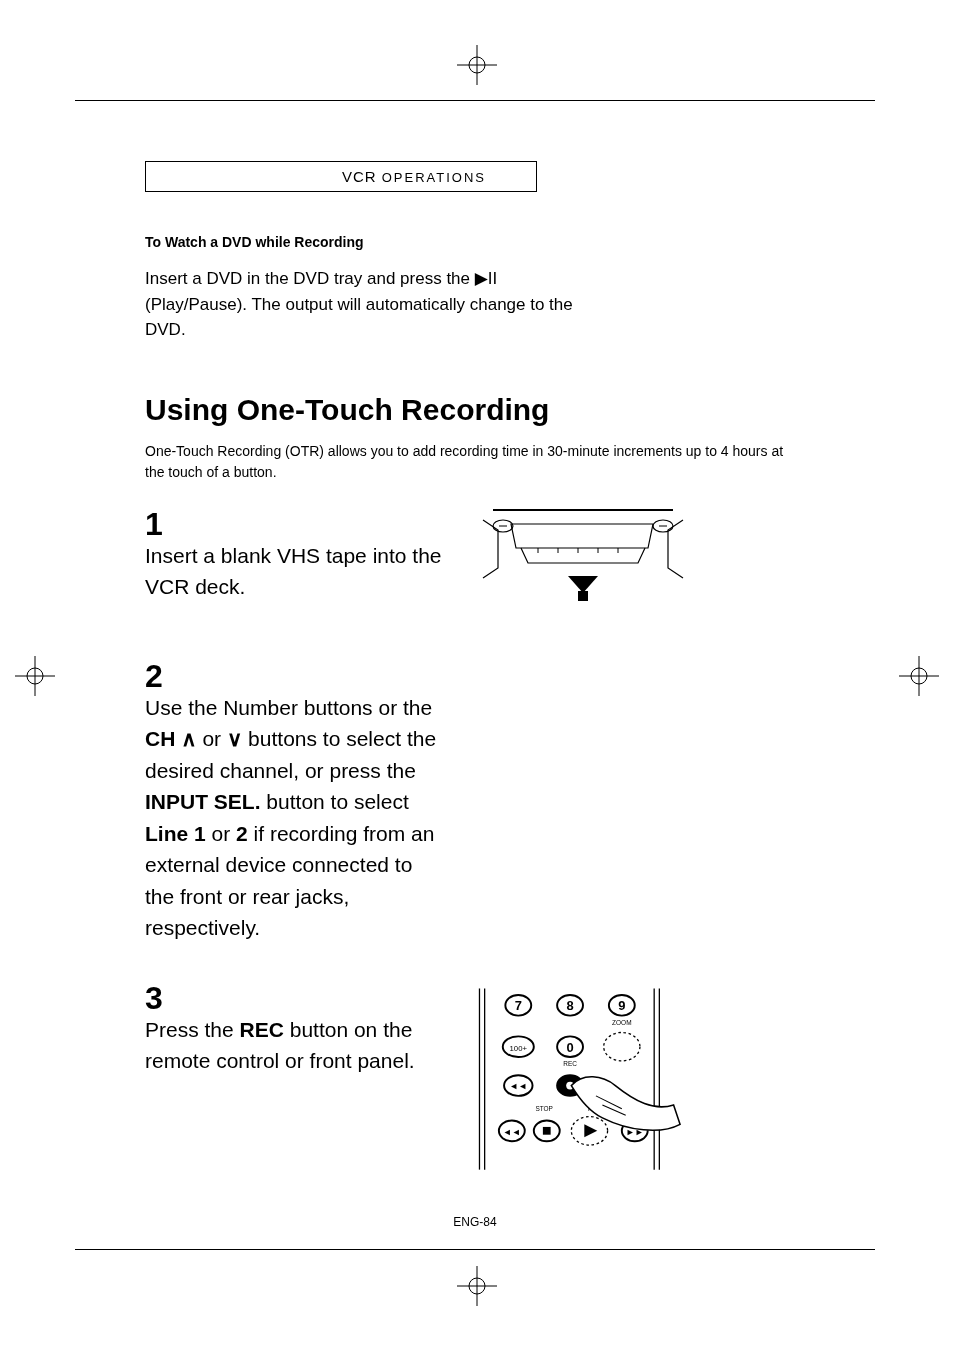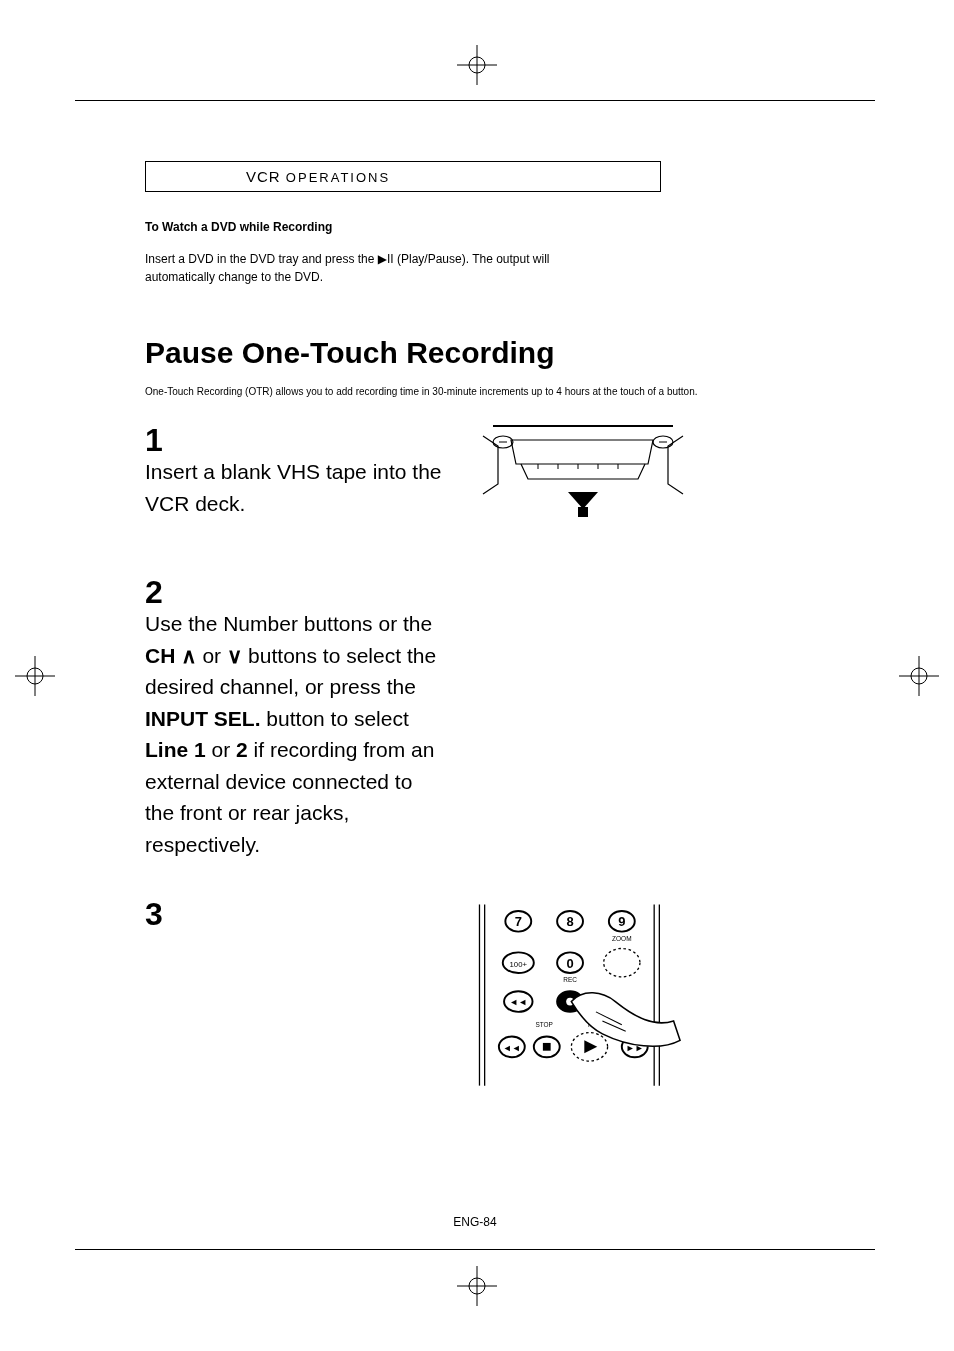--- a/index.html
+++ b/index.html
@@ -55,48 +55,49 @@
     }
     .content {
       padding: 60px 70px 0 70px;
     }
     .section-label {
       border: 1px solid #000;
       display: inline-block;
       padding: 6px 50px 6px 100px;
       font-size: 15px;
       letter-spacing: 1px;
-      width: 516px;
+      width: 392px;
+      text-align: right;
     }
     .section-label .vcr {
       font-weight: normal;
     }
     .section-label .ops {
       font-variant: small-caps;
     }
     .subheading {
-      font-size: 12px;
+      font-size: 14px;
       font-weight: bold;
-      margin-top: 28px;
+      margin-top: 42px;
       margin-bottom: 16px;
     }
     .body-text {
-      font-size: 12px;
+      font-size: 17px;
       line-height: 1.5;
       max-width: 430px;
       margin-top: 12px;
     }
     .main-heading {
       font-size: 30px;
       font-weight: bold;
       margin-top: 50px;
       margin-bottom: 14px;
     }
     .intro-text {
-      font-size: 10px;
+      font-size: 14px;
       line-height: 1.5;
       margin-bottom: 25px;
     }
     .step-row {
       display: flex;
       align-items: flex-start;
       gap: 28px;
       margin-bottom: 38px;
     }
     .step-text {
@@ -165,21 +166,21 @@
   <div class="content">
 
     <div class="section-label">
       <span class="vcr">VCR </span><span class="ops" style="font-size:13px;letter-spacing:2px;">OPERATIONS</span>
     </div>
 
     <h3 class="subheading">To Watch a DVD while Recording</h3>
     <p class="body-text">Insert a DVD in the DVD tray and press the ▶II (Play/Pause). The output will automatically change to the DVD.</p>
 
 
-    <h2 class="main-heading">Pause One-Touch Recording</h2>
+    <h2 class="main-heading">Using One-Touch Recording</h2>
     <p class="intro-text">One-Touch Recording (OTR) allows you to add recording time in 30-minute increments up to 4 hours at the touch of a button.</p>
 
     
     <div class="step-row">
       <div class="step-text">
         <div class="step-num">1</div>
         <div class="step-desc">Insert a blank VHS tape into the VCR deck.</div>
       </div>
       <div class="illustration">
         <svg viewBox="0 0 220 110">
@@ -210,20 +211,23 @@
         <div class="step-desc">
           <span>Use the Number buttons or the </span><b>CH</b> <span style="font-weight:bold">∧</span><span> or </span><span style="font-weight:bold">∨</span><span> buttons to select the desired channel, or press the </span><b>INPUT SEL.</b><span> button to select </span><b>Line 1</b><span> or </span><b>2</b><span> if recording from an external device connected to the front or rear jacks, respectively.</span>
         </div>
       </div>
     </div>
 
     
     <div class="step-row">
       <div class="step-text">
         <div class="step-num">3</div>
+        <div class="step-desc">
+          <span>Press the </span><b>REC</b><span> button on the remote control or front panel.</span>
+        </div>
       </div>
       <div class="illustration">
         <svg viewBox="0 0 170 150">
           <line x1="5" y1="5" x2="5" y2="145" stroke="#000" stroke-width="1"></line>
           <line x1="9" y1="5" x2="9" y2="145" stroke="#000" stroke-width="1"></line>
           <line x1="140" y1="5" x2="140" y2="145" stroke="#000" stroke-width="1"></line>
           <line x1="144" y1="5" x2="144" y2="145" stroke="#000" stroke-width="1"></line>
 
           <ellipse cx="35" cy="18" rx="10" ry="8" fill="none" stroke="#000" stroke-width="1.5"></ellipse>
           <text x="35" y="22" text-anchor="middle" font-size="10" font-weight="bold">7</text>

